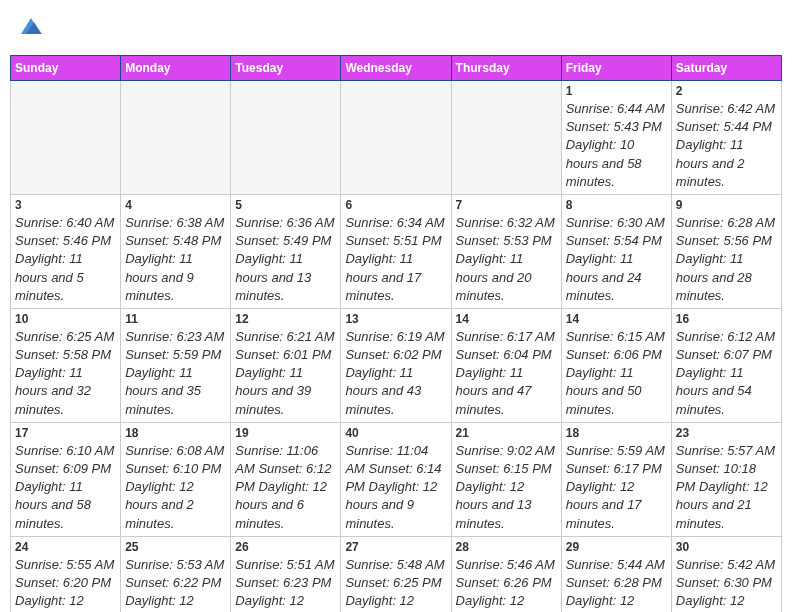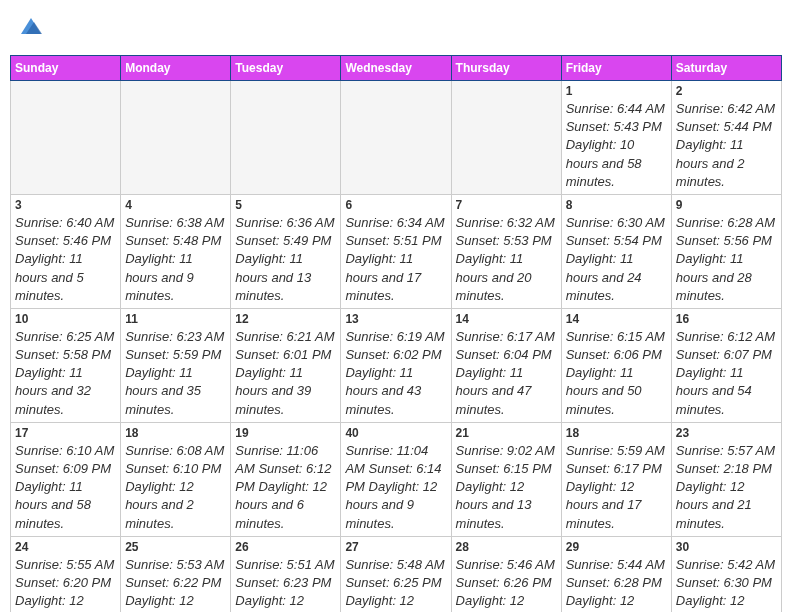--- a/index.html
+++ b/index.html
@@ -264,21 +264,21 @@
         </td>
         <td>
           <div class="day-number">18</div>
           <div class="day-info">Sunrise: 5:59 AM
 Sunset: 6:17 PM
 Daylight: 12 hours and 17 minutes.</div>
         </td>
         <td>
           <div class="day-number">23</div>
           <div class="day-info">Sunrise: 5:57 AM
-Sunset: 2:18 PM
+Sunset: 10:18 PM
 Daylight: 12 hours and 21 minutes.</div>
         </td>
       </tr>
       <tr>
         <td>
           <div class="day-number">24</div>
           <div class="day-info">Sunrise: 5:55 AM
 Sunset: 6:20 PM
 Daylight: 12 hours and 25 minutes.</div>
         </td>

